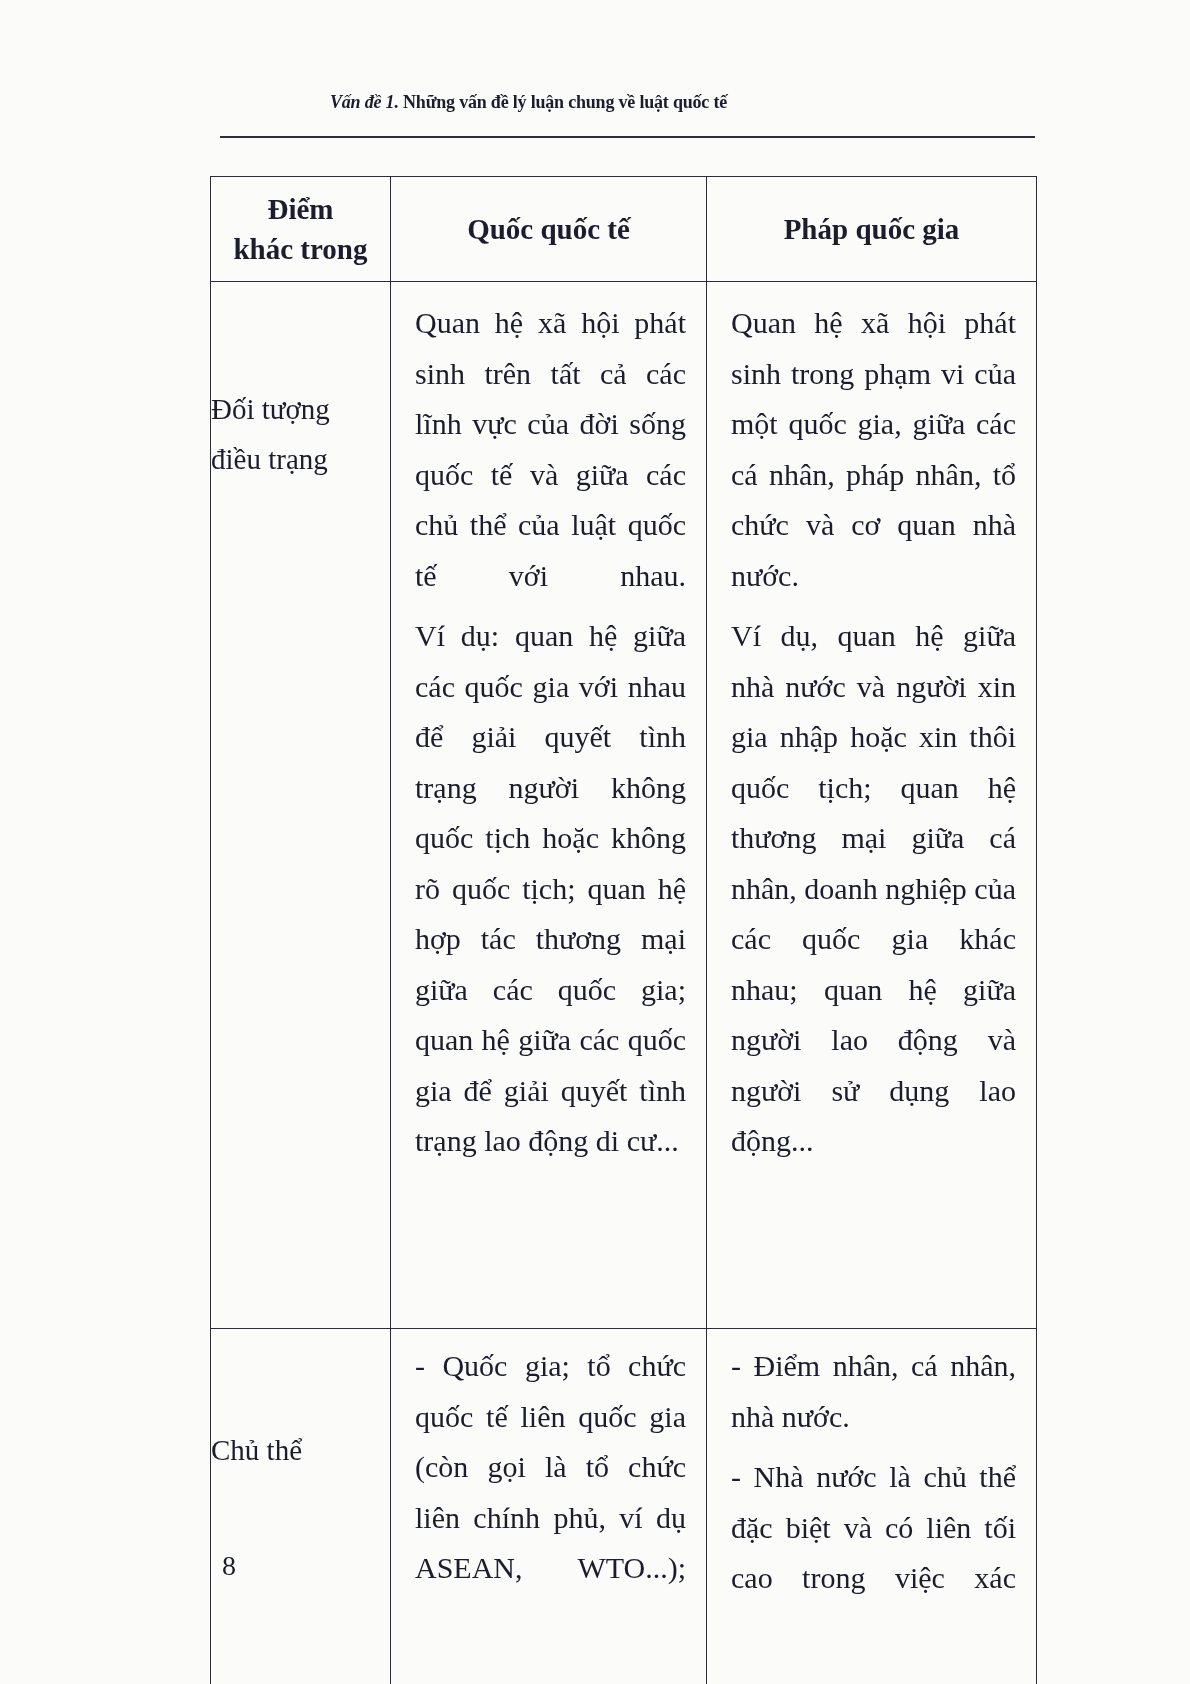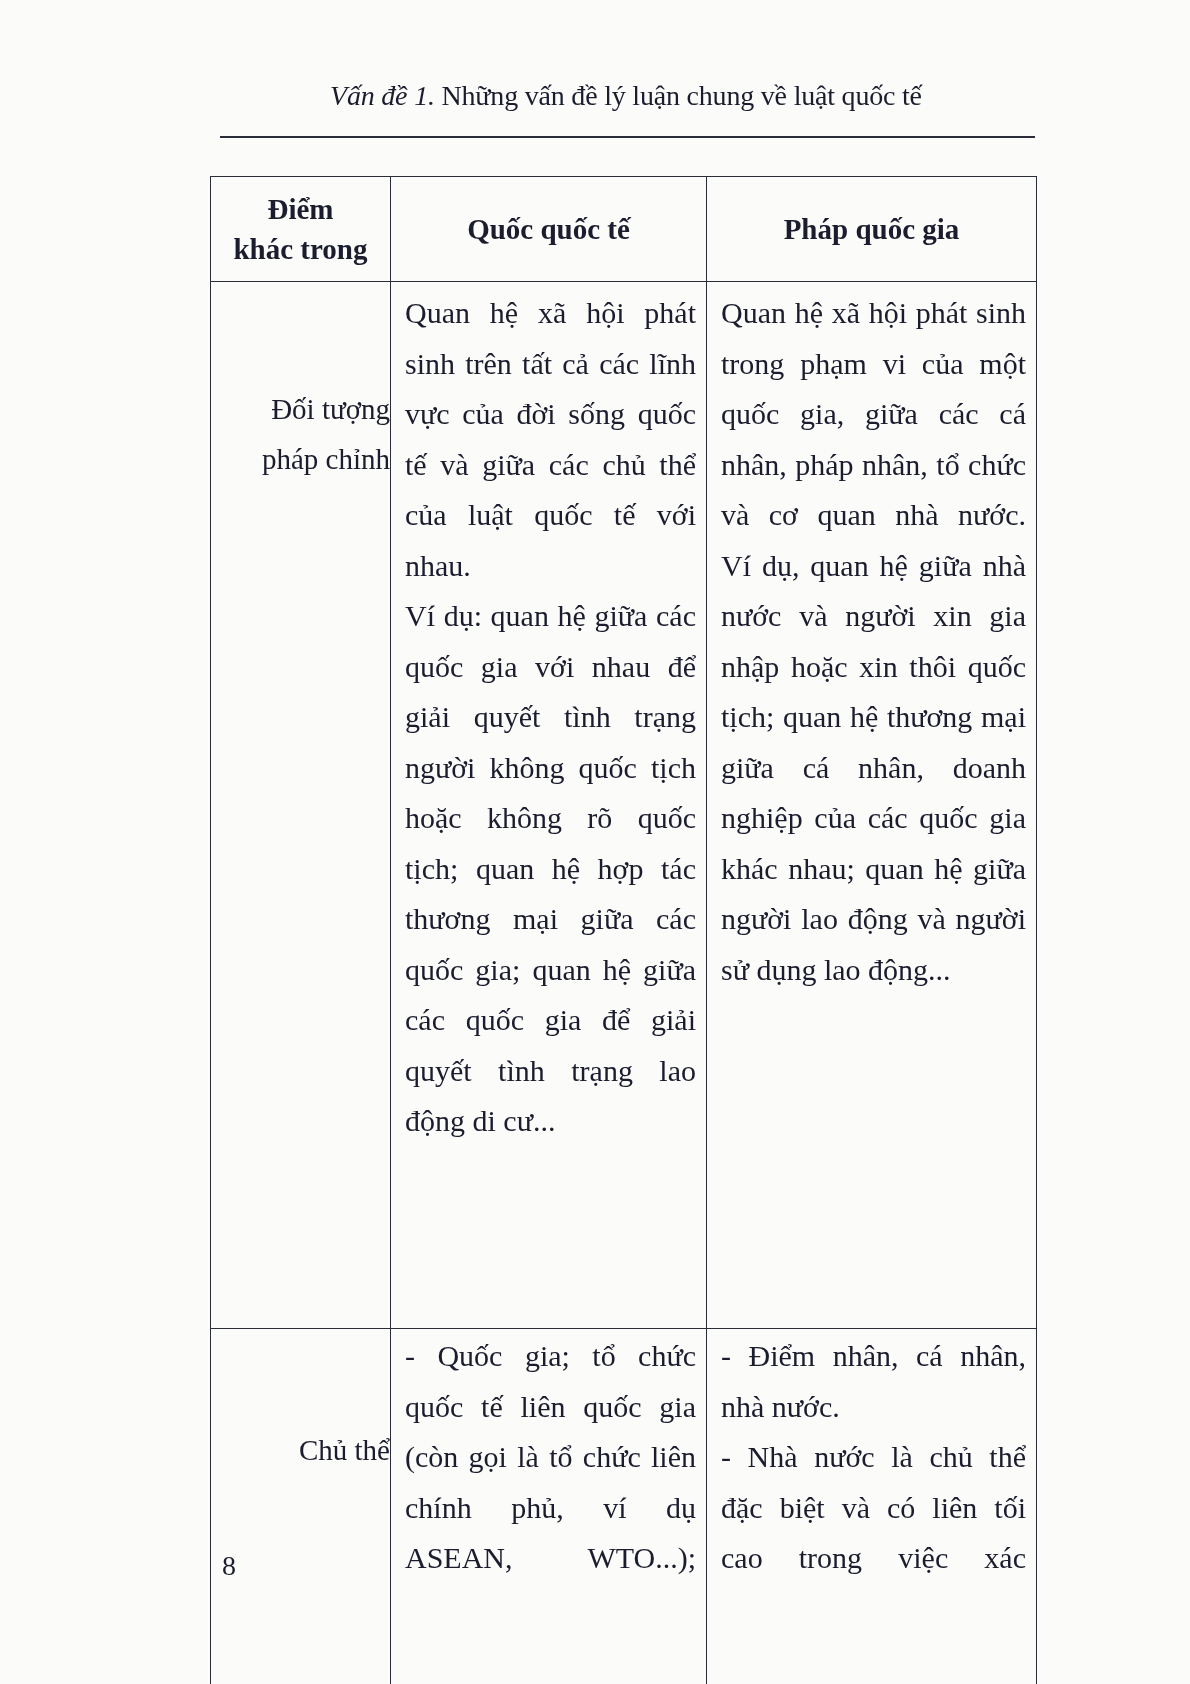--- a/index.html
+++ b/index.html
@@ -4,22 +4,22 @@
 <style>
   html, body { margin: 0; padding: 0; }
   body {
     width: 1190px; height: 1684px;
     background: #fbfbfa;
     position: relative; overflow: hidden;
     font-family: "Liberation Serif", "DejaVu Serif", serif;
     color: #1b1d2e;
   }
   .running-head {
-    position: absolute; left: 330px; top: 80px;
-    font-size: 28px; font-weight: normal; letter-spacing: -0.2px;
+    position: absolute; left: 330px; top: 92px;
+    font-size: 18px; font-weight: bold; letter-spacing: -0.2px;
     white-space: nowrap;
   }
   .running-head .it { font-style: italic; }
   .head-rule {
     position: absolute; left: 220px; top: 136px; width: 815px; height: 0;
     border-top: 2px solid #2a2c3a;
   }
   table.cmp {
     position: absolute; left: 210px; top: 176px;
     width: 826px; border-collapse: collapse; table-layout: fixed;
@@ -31,29 +31,29 @@
   }
   table.cmp th {
     font-weight: bold; font-size: 29px; height: 104px;
     vertical-align: middle; text-align: center; line-height: 40px;
   }
   th.c1 { font-size: 28px; margin-left: 44px; }
   .col1 { width: 180px; }
   .col2 { width: 316px; }
   .col3 { width: 330px; }
   .label-cell {
-    text-align: right; vertical-align: middle !important;
+    text-align: left; vertical-align: middle !important;
     font-size: 29px; line-height: 50px;
   }
   .body-cell {
     font-size: 30px; line-height: 50.5px;
     text-align: justify; text-align-last: justify;
     padding: 6px 10px 0 14px !important;
   }
-  .body-cell p { margin: 0; }
+  .body-cell p { margin: 10px; }
   .body-cell p.last { text-align-last: left; }
   .r1 td { height: 944px; }
   .r1 .label-cell { vertical-align: top !important; padding-top: 102px !important; }
   .r2 td { height: 266px; }
   .r2 .body-cell { padding-top: 2px !important; }
   .r2 .label-cell { vertical-align: top !important; padding-top: 96px !important; }
   .page-number {
     position: absolute; left: 222px; top: 1550px;
     font-size: 28px;
   }
@@ -77,21 +77,21 @@
         <div>khác trong</div>
       </th>
       <th>Quốc quốc tế</th>
       <th>Pháp quốc gia</th>
     </tr>
   </thead>
   <tbody>
     <tr class="r1">
       <td class="label-cell">
         <div>Đối tượng</div>
-        <div>pháp chỉnh</div>
+        <div>điều trạng</div>
       </td>
       <td class="body-cell">
         <p>Quan hệ xã hội phát sinh trên tất cả các lĩnh vực của đời sống quốc tế và giữa các chủ thể của luật quốc tế với nhau.</p>
         <p class="last">Ví dụ: quan hệ giữa các quốc gia với nhau để giải quyết tình trạng người không quốc tịch hoặc không rõ quốc tịch; quan hệ hợp tác thương mại giữa các quốc gia; quan hệ giữa các quốc gia để giải quyết tình trạng lao động di cư...</p>
       </td>
       <td class="body-cell">
         <p>Quan hệ xã hội phát sinh trong phạm vi của một quốc gia, giữa các cá nhân, pháp nhân, tổ chức và cơ quan nhà nước.</p>
         <p class="last">Ví dụ, quan hệ giữa nhà nước và người xin gia nhập hoặc xin thôi quốc tịch; quan hệ thương mại giữa cá nhân, doanh nghiệp của các quốc gia khác nhau; quan hệ giữa người lao động và người sử dụng lao động...</p>
       </td>
     </tr>

